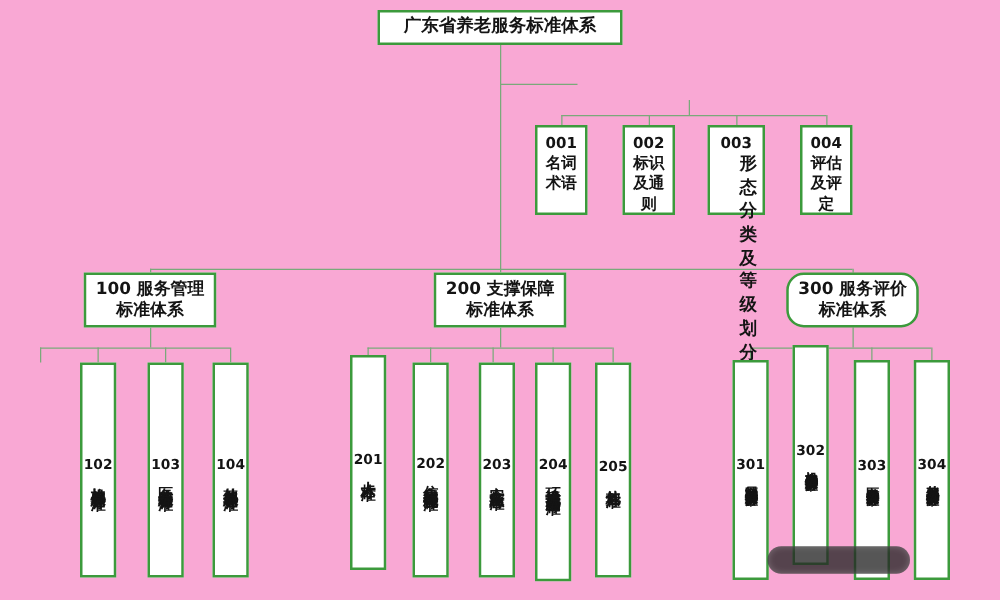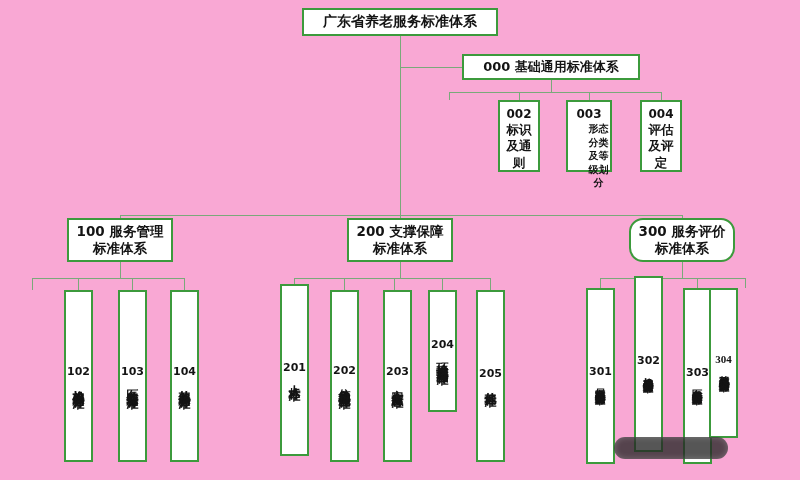--- a/index.html
+++ b/index.html
@@ -32,21 +32,21 @@
   .group-node{font-size:13.5px;}
   .snode{
     display:flex;flex-direction:column;align-items:center;
     padding-top:5px;font-weight:700;text-align:center;
   }
   .snode .code{font-size:12px;margin-bottom:1px;}
   .snode .slabel{
     font-size:12.5px;line-height:1.3;word-break:break-all;
     padding:0 1px;
   }
-  .snode.tiny .slabel{font-size:10px;line-height:1.35;padding-left:20px;}
+  .snode.tiny .slabel{font-size:14px;line-height:1.35;padding-left:20px;}
   .vnode{
     display:flex;flex-direction:column;align-items:center;justify-content:center;
     padding:2px 0;
   }
   .vnode .code{font-size:11px;font-weight:700;margin-bottom:2px;}
   .vnode .vtext{
     writing-mode:vertical-rl;
     text-orientation:upright;
     font-size:12px;letter-spacing:1px;line-height:1;
     font-weight:600;
@@ -98,24 +98,25 @@
   <div class="h-line" style="left:600px;top:278px;width:145px;"></div>
   <div class="v-line" style="left:600px;top:278px;height:10px;"></div>
   <div class="v-line" style="left:648px;top:278px;height:10px;"></div>
   <div class="v-line" style="left:697px;top:278px;height:10px;"></div>
   <div class="v-line" style="left:745px;top:278px;height:10px;"></div>
 
   <div class="node hnode root-node" style="left:302px;top:8px;width:196px;height:28px;">
     <span>广东省养老服务标准体系</span>
   </div>
 
-  <div class="node hnode base-node" style="left:462px;top:54px;width:178px;height:26px;">
-    <span>000 基础通用标准体系</span>
+
+  <div class="node snode" style="left:428px;top:100px;width:42px;height:72px;">
+    <span class="code">001</span>
+    <span class="slabel">名词术语</span>
   </div>
-
   <div class="node snode" style="left:498px;top:100px;width:42px;height:72px;">
     <span class="code">002</span>
     <span class="slabel">标识及通则</span>
   </div>
   <div class="node snode tiny" style="left:566px;top:100px;width:46px;height:72px;">
     <span class="code">003</span>
     <span class="slabel">形态分类及等级划分</span>
   </div>
   <div class="node snode" style="left:640px;top:100px;width:42px;height:72px;">
     <span class="code">004</span>
@@ -150,41 +151,41 @@
     <span class="vtext">人才标准</span>
   </div>
   <div class="node vnode" style="left:330px;top:290px;width:29px;height:172px;">
     <span class="code">202</span>
     <span class="vtext">信息化与智能化标准</span>
   </div>
   <div class="node vnode" style="left:383px;top:290px;width:29px;height:172px;">
     <span class="code">203</span>
     <span class="vtext">安全与应急标准</span>
   </div>
-  <div class="node vnode" style="left:428px;top:290px;width:29px;height:122px;">
+  <div class="node vnode" style="left:428px;top:290px;width:29px;height:175px;">
     <span class="code">204</span>
     <span class="vtext">环境设施设备与用品标准</span>
   </div>
   <div class="node vnode" style="left:476px;top:290px;width:29px;height:172px;">
     <span class="code">205</span>
     <span class="vtext">其他标准</span>
   </div>
 
   <div class="node vnode dense" style="left:586px;top:288px;width:29px;height:176px;">
     <span class="code">301</span>
     <span class="vtext">居家社区养老服务质量评价标准</span>
   </div>
   <div class="node vnode dense" style="left:634px;top:276px;width:29px;height:176px;">
     <span class="code">302</span>
     <span class="vtext">机构养老服务质量评价标准</span>
   </div>
   <div class="node vnode dense" style="left:683px;top:288px;width:29px;height:176px;">
     <span class="code">303</span>
     <span class="vtext">医养结合服务质量评价标准</span>
   </div>
-  <div class="node vnode dense" style="left:709px;top:288px;width:29px;height:150px;font-family:Liberation Serif, serif;">
+  <div class="node vnode dense" style="left:731px;top:288px;width:29px;height:176px;">
     <span class="code">304</span>
     <span class="vtext">其他形态养老服务质量评价标准</span>
   </div>
 
   <div class="watermark" style="left:614px;top:437px;width:114px;height:22px;"></div>
 
 </div>
 
 </body></html>

